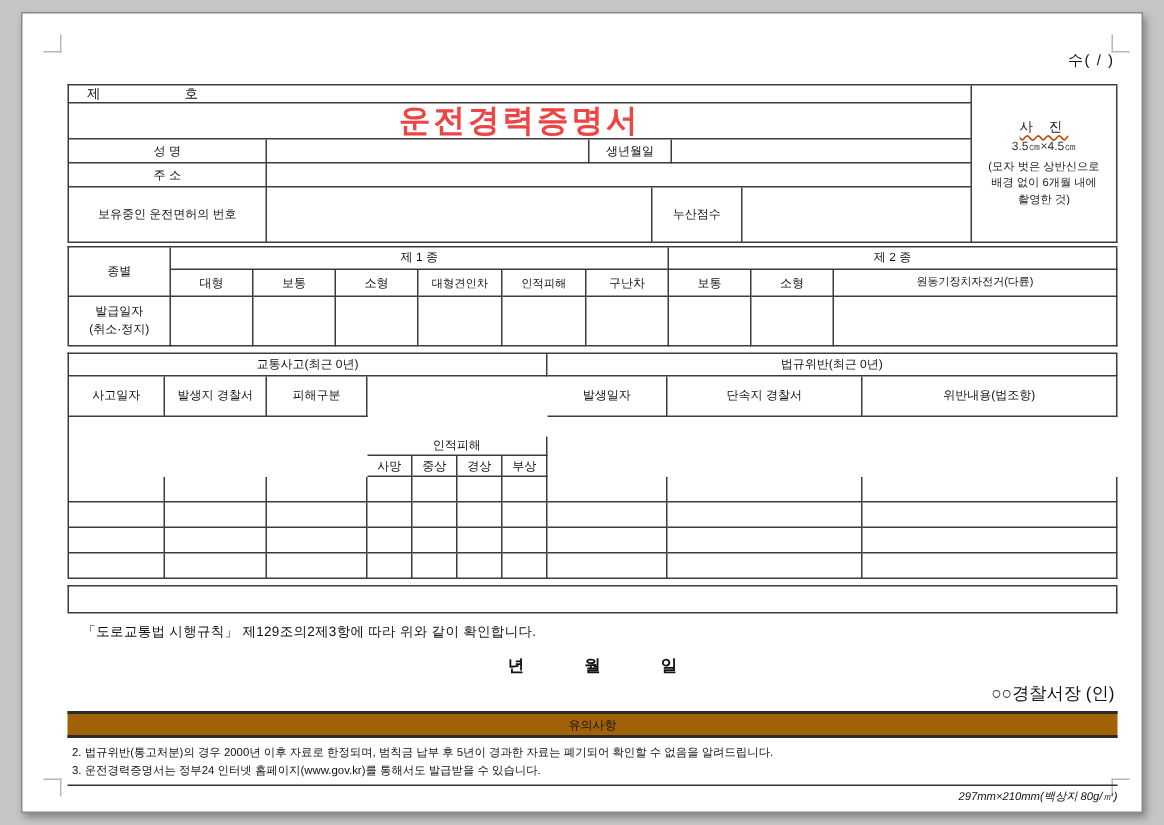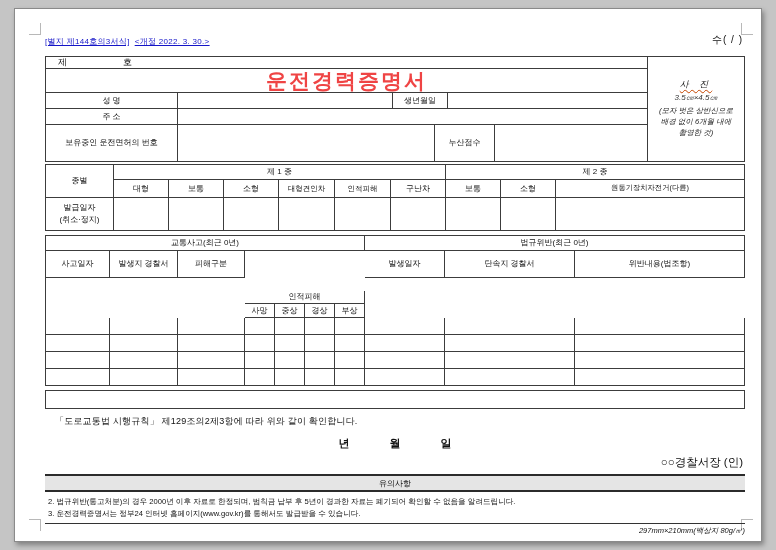--- a/index.html
+++ b/index.html
@@ -31,52 +31,49 @@
   .row{display:flex;}
   .col{display:flex;flex-direction:column;}
   .c{
     border-right:1px solid #3c3c3c;border-bottom:1px solid #3c3c3c;
     box-sizing:border-box;display:flex;align-items:center;justify-content:center;
     font-size:8px;line-height:1.2;color:#111;overflow:hidden;text-align:center;
   }
   .docno{justify-content:flex-start;padding-left:12px;font-size:9px;}
   .docno .gap{display:inline-block;width:56px;}
   .title-cell{font-size:21px;font-weight:bold;letter-spacing:2px;color:#ef4444;}
-  .photo-cell{flex-direction:column;justify-content:center;font-style:italic;}
+  .photo-cell{flex-direction:column;justify-content:center;}
   .photo-line1{font-size:9px;letter-spacing:4px;color:#222;
     text-decoration:underline wavy #c44400 1px;text-underline-offset:2px;margin-bottom:3px;}
   .photo-line2{font-size:8px;color:#333;margin-bottom:3px;}
   .photo-small{font-size:7.5px;line-height:1.45;color:#222;}
   .multiline{flex-direction:column;}
   .statement{margin-top:6px;font-size:9px;color:#111;padding-left:10px;letter-spacing:.2px;}
   .date-row{margin-top:8px;display:flex;justify-content:center;gap:40px;
     font-size:11px;font-weight:bold;color:#111;}
   .signature{margin-top:4px;text-align:right;font-size:11.5px;color:#111;padding-right:2px;}
   .notice-bar{
     margin-top:4px;border-top:2px solid #2b2b2b;border-bottom:2px solid #2b2b2b;
-    background:#e5e5e5;height:18px;display:flex;align-items:center;justify-content:center;
+    background:#a16207;height:18px;display:flex;align-items:center;justify-content:center;
     font-size:8px;color:#111;box-sizing:border-box;
   }
   .notes{margin-top:4px;padding-left:3px;}
   .note-line{font-size:7.6px;line-height:11.5px;color:#111;white-space:nowrap;}
   .bottom-rule{margin-top:4px;border-top:1px solid #333;height:0;}
   .paper-spec{margin-top:2px;text-align:right;font-size:7.5px;color:#111;font-style:italic;}
 </style>
 </head>
 <body>
 
 <div class="page">
   <div class="mark tl"></div>
   <div class="mark tr"></div>
   <div class="mark bl"></div>
   <div class="mark br"></div>
 
-  <div class="form-ref">
-    <span>[별지 제144호의3서식]</span><span class="rev">&lt;개정 2022. 3. 30.&gt;</span>
-  </div>
   <div class="copy-count">수(  /  )</div>
 
   <div class="form-area">
 
     <div class="section row">
       <div class="col" style="width:602px;">
         <div class="row">
           <div class="c docno" style="width:602px;height:12px;">
             <span>제</span>
               <span class="gap"></span>

